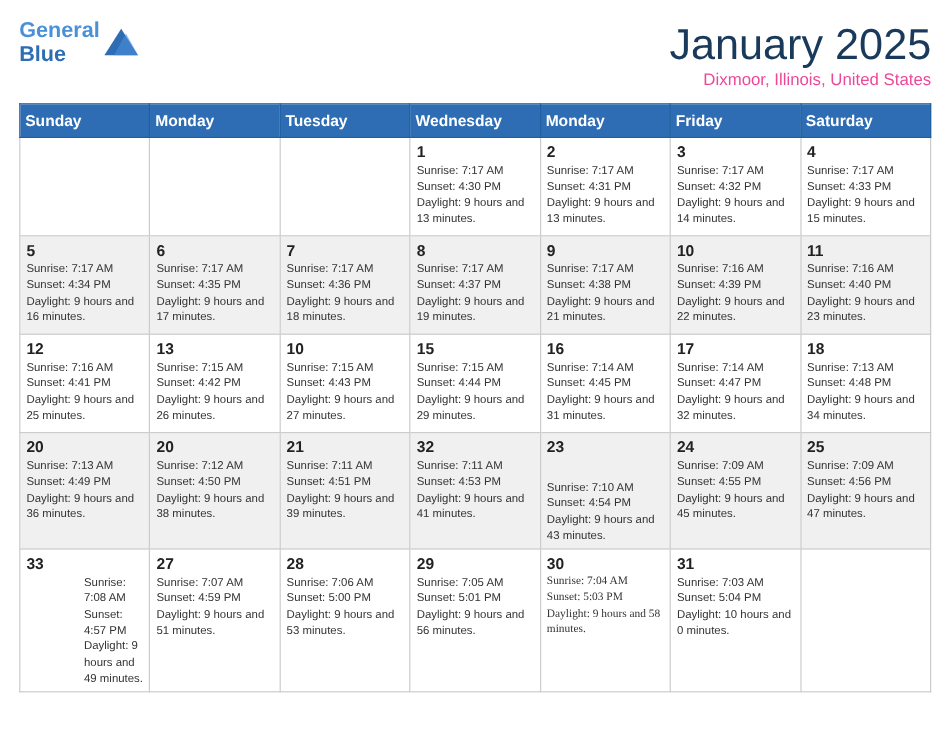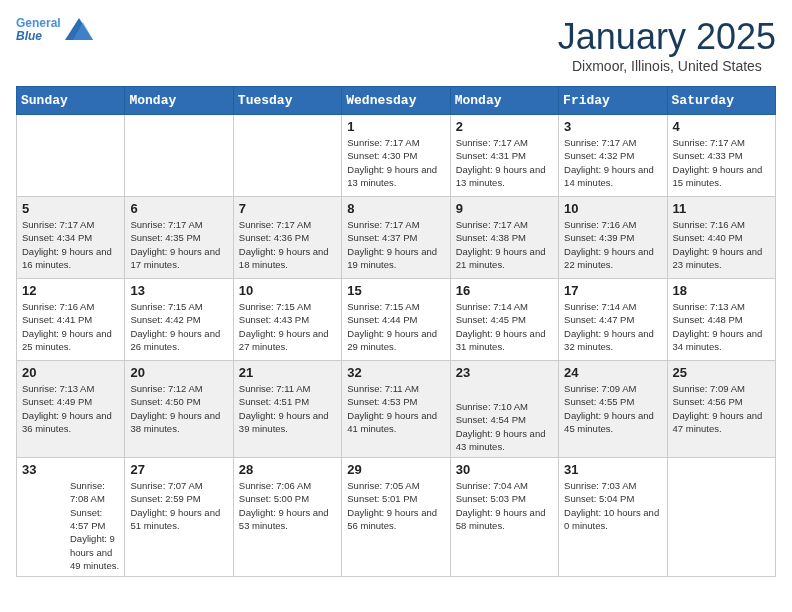--- a/index.html
+++ b/index.html
@@ -14,58 +14,57 @@
       display: flex;
       justify-content: space-between;
       align-items: flex-start;
       margin-bottom: 12px;
     }
     .logo {
       display: flex;
       align-items: center;
     }
     .logo-text {
-      font-size: 12px;
+      font-size: 18px;
       font-weight: bold;
       color: #1a3a5c;
       line-height: 1.1;
     }
     .logo-text span {
       color: #4a90d9;
     }
     .logo-icon {
       width: 32px;
       height: 28px;
       margin-left: 2px;
     }
     .title-block {
-      text-align: center;
+      text-align: right;
     }
     .month-title {
       font-size: 36px;
       color: #1a3a5c;
       font-weight: normal;
     }
     .subtitle {
       font-size: 14px;
-      color: #404040;
+      color: #ec4899;
     }
     .calendar {
       width: 100%;
       border-collapse: collapse;
       border: 1px solid #ccc;
     }
     .calendar th {
       background: #2e6db4;
       color: #fff;
       padding: 6px 4px;
       text-align: left;
       font-size: 13px;
       border: 1px solid #2060a0;
-      font-family: Liberation Mono, monospace;
     }
     .calendar td {
       vertical-align: top;
       border: 1px solid #ccc;
       padding: 4px 5px;
       width: calc(100% / 7);
       height: 82px;
       background: #fff;
     }
     .calendar td.shaded {
@@ -87,21 +86,21 @@
     }
   </style>
 </head>
 <body>
 
 <div class="header">
   <div class="logo">
     <div>
       <div style="display:flex;align-items:center;">
         <div class="logo-text">
-          <span>General</span><br><span style="color:#2e6db4;font-style:italic;">Blue</span>
+          <span>General</span><br><span style="color:#2e6db4;">Blue</span>
         </div>
         <svg class="logo-icon" viewBox="0 0 32 28" xmlns="http://www.w3.org/2000/svg">
           <polygon points="16,2 30,24 2,24" fill="#2e6db4"></polygon>
           <polygon points="20,6 30,24 10,24" fill="#4a90d9" opacity="0.6"></polygon>
         </svg>
       </div>
     </div>
   </div>
   <div class="title-block">
     <div class="month-title">January 2025</div>
@@ -286,38 +285,38 @@
       <tr>
         <td>
           <div class="day-number">33</div>
           <div class="day-detail" style="white-space: pre-line; margin-left: 48px;">Sunrise: 7:08 AM
 Sunset: 4:57 PM
 Daylight: 9 hours and 49 minutes.</div>
         </td>
         <td>
           <div class="day-number">27</div>
           <div class="day-detail" style="white-space: pre-line;">Sunrise: 7:07 AM
-Sunset: 2:59 PM
+Sunset: 4:59 PM
 Daylight: 9 hours and 51 minutes.</div>
         </td>
         <td>
           <div class="day-number">28</div>
           <div class="day-detail" style="white-space: pre-line;">Sunrise: 7:06 AM
 Sunset: 5:00 PM
 Daylight: 9 hours and 53 minutes.</div>
         </td>
         <td>
           <div class="day-number">29</div>
           <div class="day-detail" style="white-space: pre-line;">Sunrise: 7:05 AM
 Sunset: 5:01 PM
 Daylight: 9 hours and 56 minutes.</div>
         </td>
         <td>
           <div class="day-number">30</div>
-          <div class="day-detail" style="white-space: pre-line;">Sunrise: 7:04 AM
+          <div class="day-detail" style="white-space: pre-line; font-family: Liberation Serif, serif;">Sunrise: 7:04 AM
 Sunset: 5:03 PM
 Daylight: 9 hours and 58 minutes.</div>
         </td>
         <td>
           <div class="day-number">31</div>
           <div class="day-detail" style="white-space: pre-line;">Sunrise: 7:03 AM
 Sunset: 5:04 PM
 Daylight: 10 hours and 0 minutes.</div>
         </td>
         <td class="empty-cell"></td>

